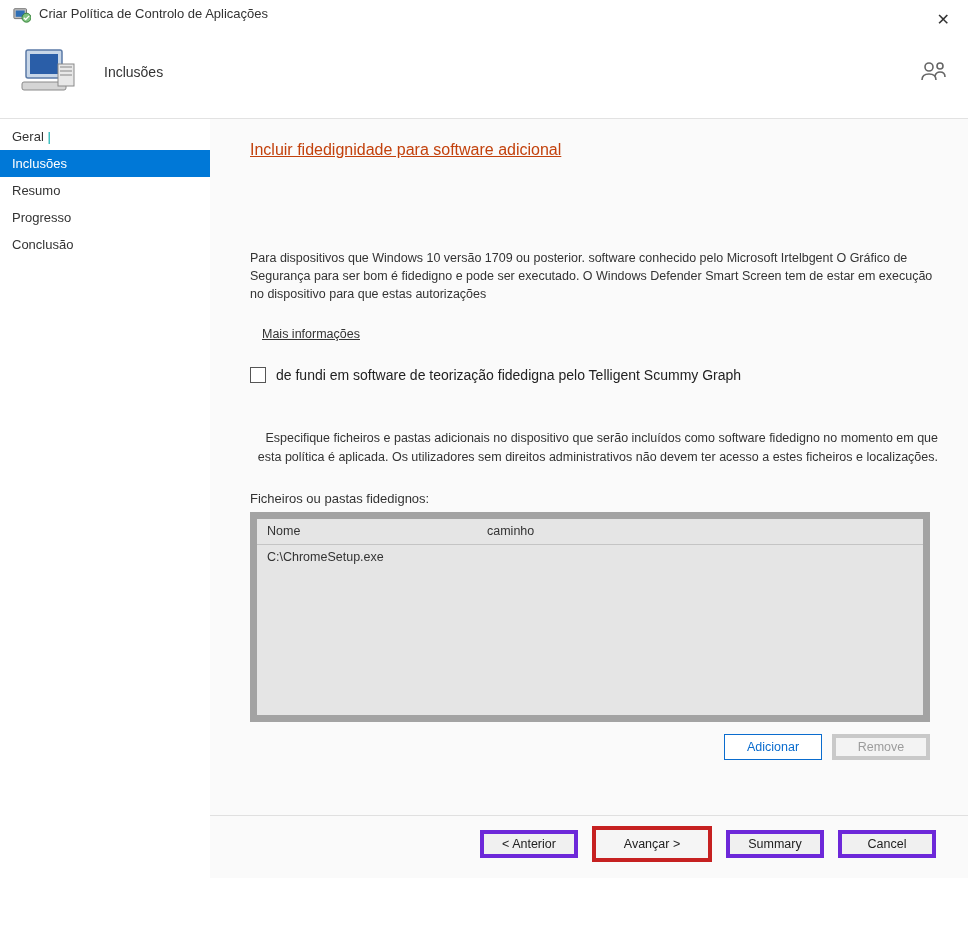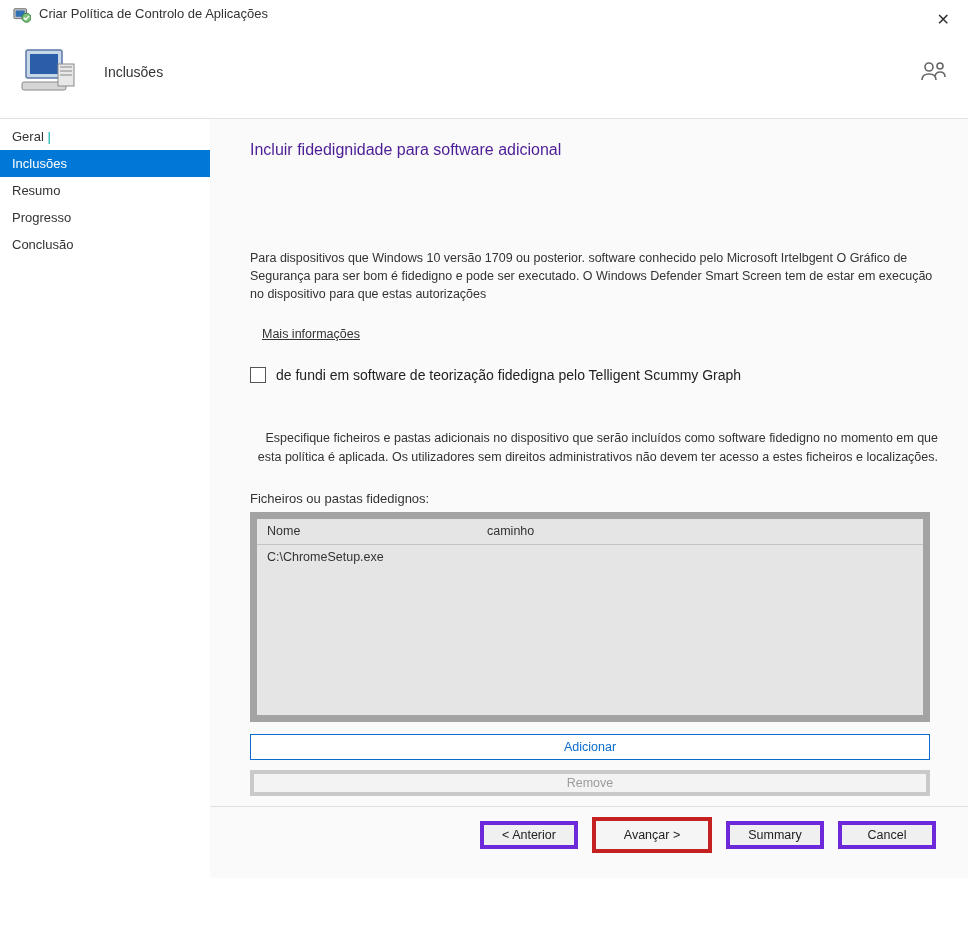--- a/index.html
+++ b/index.html
@@ -58,50 +58,50 @@
     .sidebar-item.selected {
       background:#0078d7;
       color:#fff;
     }
     .main {
       flex:1;
       padding: 22px 30px 10px 40px;
       background:#fafafa;
       position:relative;
     }
-    .page-title { font-size: 16px; color:#4c1d95; margin-bottom: 90px; font-weight: 400;}
+    .page-title { font-size: 16px; color:#c2410c; margin-bottom: 90px; font-weight: 400; text-decoration: underline;}
     .desc { font-size: 12.5px; color:#333; line-height: 1.45; }
     .link { color:#333; text-decoration: underline; font-size:12.5px; display:inline-block; margin: 24px 0 18px 12px;}
     .checkbox-row { display:flex; align-items:center; margin: 8px 0 46px 0;}
     .checkbox-row .cb {
       width:16px;height:16px;border:1px solid #555;margin-right:10px;background:#fff;
     }
     .checkbox-row .cb-label{font-size:14px;color:#222;}
     .spec { font-size:12.5px;color:#333;line-height:1.5; margin-bottom: 24px; text-align: right;}
     .table-label{font-size:13px;color:#333;margin-bottom:6px;}
     .table {
       border:7px solid #a3a3a3; background:#e5e5e5; width: 680px; height: 210px;
     }
     .table .row { display:flex; border-bottom:1px solid #e5e5e5; height:26px; align-items:center;}
     .table .row.header {border-bottom:1px solid #c4c4c4;}
     .table .row:last-child{border-bottom:none;}
     .table .cell { padding: 4px 10px; font-size:12.5px; color:#333;}
     .table .cell.c1{ width: 220px;}
     .table .cell.c2{ flex:1;}
     .table .row.header .cell{font-size:12.5px;color:#333;}
-    .below-table { display:flex; justify-content:flex-end; width:680px; margin-top:12px; gap:10px;flex-direction:column;}
+    .below-table { display:flex; justify-content:flex-end; width:680px; margin-top:12px; gap:10px;}
     .btn {
       min-width:98px; height:26px; border:4px solid #6d28d9; background:#f0f0f0;
       font-size:12.5px; color:#222; display:inline-flex;align-items:center;justify-content:center;
       padding: 0 14px; cursor:default;
     }
     .btn.primary-outline{ border:1px solid #0a6cce; background:#fff; color:#0a6cce;}
     .btn.disabled{ color:#9c9c9c; border-color:#c9c9c9; background:#f3f3f3;}
     .footer {
-      position:absolute; bottom:16px; left:0; right:0;
+      position:absolute; bottom:7px; left:0; right:0;
       border-top:1px solid #e0e0e0;
       background:#fafafa;
       height:56px;
       display:flex; align-items:center; justify-content:flex-end;
       gap:14px; padding: 0 32px 0 0;
     }
     .footer .btn{ min-width:98px; height:28px;}
     .footer .btn.framed{
       border:4px solid #c62121; background:#f5f5f5; padding:0 20px; height:36px;
       min-width:120px;

